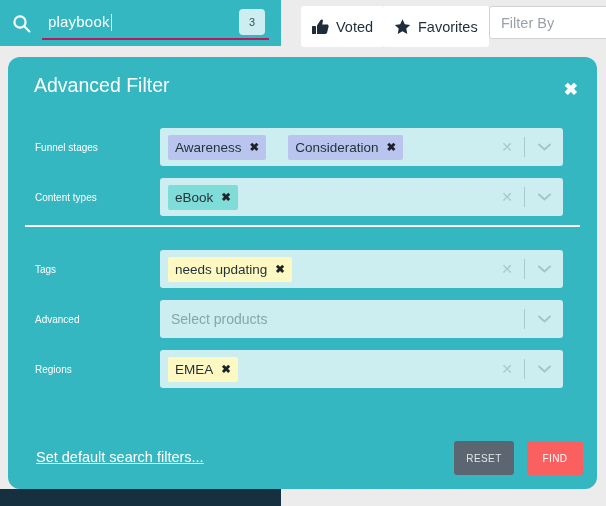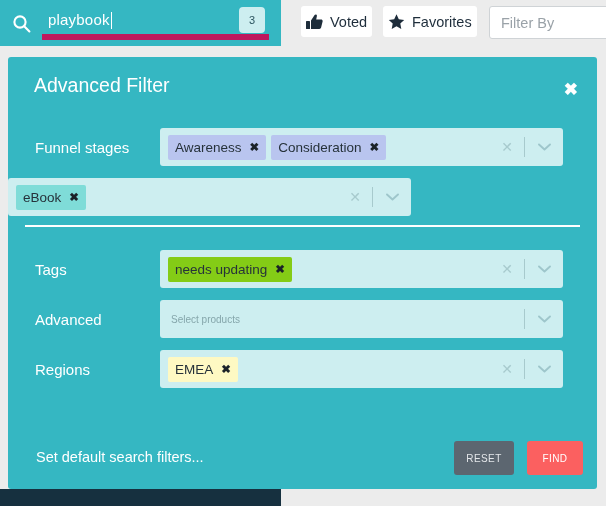--- a/index.html
+++ b/index.html
@@ -32,21 +32,21 @@
     display: flex; align-items: center; justify-content: center;
     color: #ffffff;
   }
   .search-icon svg { display: block; }
   .search-field {
     position: relative;
     flex: 1;
     height: 34px;
     margin-right: 12px;
     display: flex; align-items: center;
-    border-bottom: 6px solid #be185d;
+    border-bottom: 2px solid #be185d;
   }
   .search-text {
     font-size: 15px;
     color: #ffffff;
     letter-spacing: .2px;
     padding-left: 6px;
     white-space: nowrap;
   }
   .caret {
     display: inline-block;
@@ -62,25 +62,25 @@
     background: #cdeef0;
     border-radius: 4px;
     color: #2c5560;
     font-size: 11px;
     display: flex; align-items: center; justify-content: center;
     padding: 0 6px;
   }
 
   .pillbtn {
     position: absolute; top: 6px;
-    height: 31px;
+    height: 41px;
     background: #ffffff;
     border-radius: 3px;
     display: flex; align-items: center;
-    padding: 0 5px;
+    padding: 0 11px;
     color: #1e2d3b;
     font-size: 14.5px;
     gap: 7px;
     white-space: nowrap;
   }
   #btn-voted { left: 301px; }
   #btn-favorites { left: 383px; }
   .pillbtn svg { display: block; flex: none; }
 
   .orderby {
@@ -93,21 +93,21 @@
     padding-left: 11px;
     color: #9aa2a8;
     font-size: 14.5px;
   }
 
   
   .panel {
     position: absolute; left: 8px; top: 57px;
     width: 589px; height: 432px;
     background: #35b7c2;
-    border-radius: 3px;
+    border-radius: 12px;
   }
   .panel-title {
     position: absolute; left: 26px; top: 17px;
     color: #ffffff;
     font-size: 19.5px;
   }
   .panel-close {
     position: absolute; right: 19px; top: 24px;
     color: #ffffff;
     font-size: 17px;
@@ -123,36 +123,36 @@
   .row {
     position: relative;
     height: 50px;
     display: flex;
     align-items: center;
   }
   .row-label {
     width: 152px;
     padding-left: 27px;
     color: #ffffff;
-    font-size: 15px;
+    font-size: 10px;
   }
   .field {
     position: relative;
     width: 403px;
     height: 38px;
     background: #cdeef0;
     border-radius: 3px;
     display: flex;
     align-items: center;
     padding-left: 8px;
-    gap: 5px;
+    gap: 22px;
   }
   .placeholder {
     color: #85a6ab;
-    font-size: 10px;
+    font-size: 14px;
     padding-left: 3px;
   }
   .chip {
     height: 25px;
     border-radius: 2px;
     display: flex;
     align-items: center;
     padding: 0 7px;
     gap: 8px;
     font-size: 13.5px;
@@ -202,20 +202,21 @@
   .footer {
     position: absolute;
     left: 0; bottom: 14px;
     width: 589px;
     height: 34px;
   }
   .default-link {
     position: absolute; left: 28px; top: 8px;
     color: #ffffff;
     font-size: 14.5px;
+    text-decoration: underline;
     cursor: pointer;
   }
   .btn {
     position: absolute; top: 0;
     height: 34px;
     border-radius: 3px;
     display: flex; align-items: center; justify-content: center;
     font-size: 10px;
     letter-spacing: .4px;
     cursor: pointer;
@@ -312,41 +313,42 @@
               <span class="tool-sep"></span>
               <span class="chev">
                 <svg width="13" height="8" viewBox="0 0 13 8" fill="none" stroke="currentColor" stroke-width="1.9" stroke-linecap="round" stroke-linejoin="round">
                   <polyline points="1,1.5 6.5,6.5 12,1.5"></polyline>
                 </svg>
               </span>
             </div>
           </div>
         </div>
         <div class="row">
+          <div class="row-label">Content types</div>
           <div class="field">
             <span class="chip" style="background: rgb(127, 220, 216);">
               <span>eBook</span>
               <span class="chip-x">✖</span>
             </span>
             <div class="field-tools">
               <span class="clear-x">✕</span>
               <span class="tool-sep"></span>
               <span class="chev">
                 <svg width="13" height="8" viewBox="0 0 13 8" fill="none" stroke="currentColor" stroke-width="1.9" stroke-linecap="round" stroke-linejoin="round">
                   <polyline points="1,1.5 6.5,6.5 12,1.5"></polyline>
                 </svg>
               </span>
             </div>
           </div>
         </div>
         <div class="gap-row"></div>
         <div class="row">
           <div class="row-label">Tags</div>
           <div class="field">
-            <span class="chip" style="background: #84cc16;">
+            <span class="chip" style="background: #fef9c3;">
               <span>needs updating</span>
               <span class="chip-x">✖</span>
             </span>
             <div class="field-tools">
               <span class="clear-x">✕</span>
               <span class="tool-sep"></span>
               <span class="chev">
                 <svg width="13" height="8" viewBox="0 0 13 8" fill="none" stroke="currentColor" stroke-width="1.9" stroke-linecap="round" stroke-linejoin="round">
                   <polyline points="1,1.5 6.5,6.5 12,1.5"></polyline>
                 </svg>

